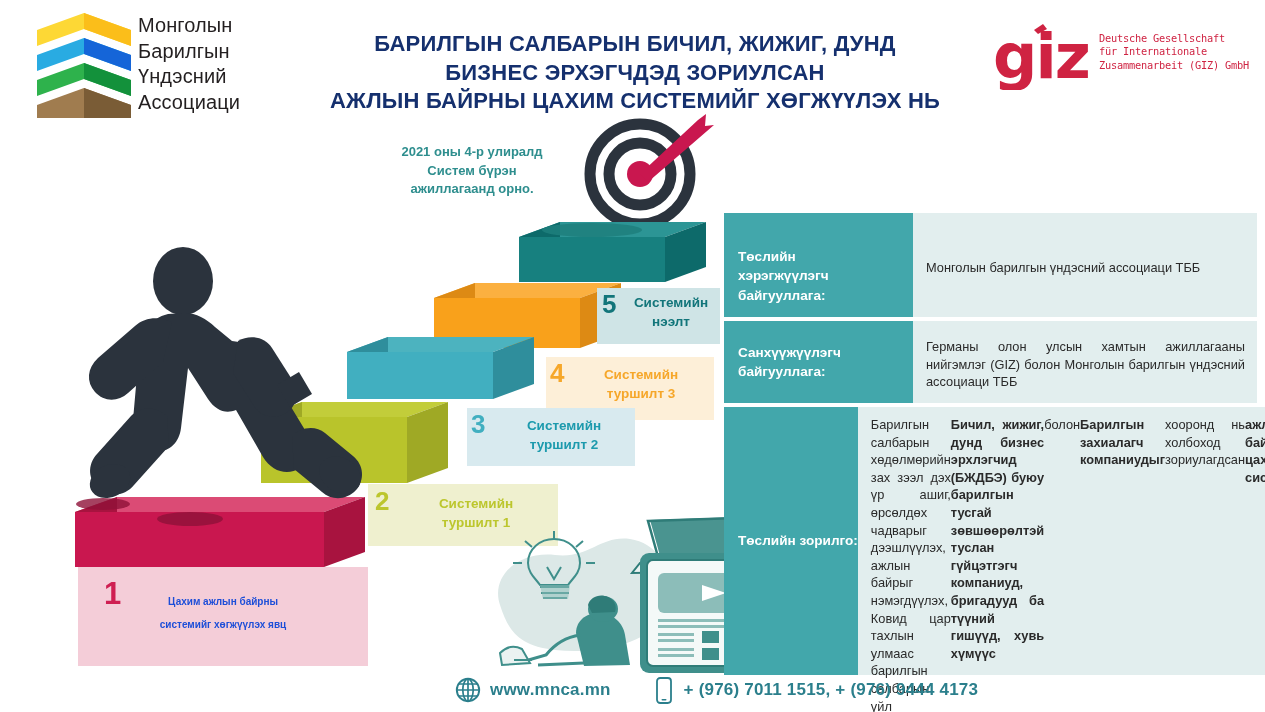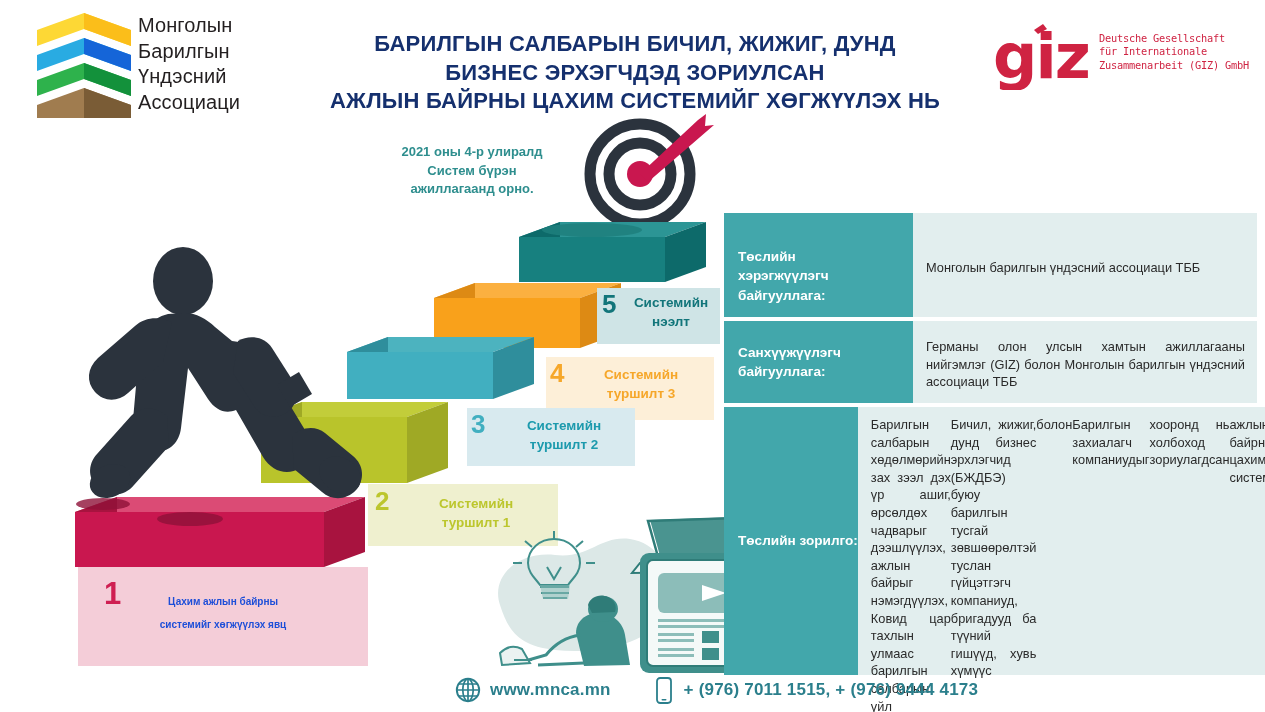--- a/index.html
+++ b/index.html
@@ -76,21 +76,21 @@
   .tl .inner span{display:block;white-space:nowrap;}
   .tr{flex:1;background:#e2eeee;color:#2a2a2a;font-size:12.8px;line-height:17.6px;
       padding:16px 12px 11px 13px;box-sizing:border-box;text-align:justify;
       display:flex;align-items:center;}
   #row1 .tl{height:104px;align-items:flex-end;}
   #row1 .tr{height:104px;}
   #row2 .tl{height:82px;}
   #row2 .tr{height:82px;}
   #row3 .tl{height:268px;}
   #row3 .tr{height:268px;align-items:flex-start;padding-top:9px;}
-  .tr b{font-weight:normal;}
+  .tr b{font-weight:bold;}
 
   
   .illus{position:absolute;left:480px;top:505px;width:300px;height:170px;}
 
   
   .footer{position:absolute;left:455px;top:672px;width:640px;height:36px;
           display:flex;align-items:center;color:#2b7f8c;font-weight:bold;}
   .footer .web{font-size:17px;margin-left:9px;letter-spacing:.2px;}
   .footer .phone{font-size:17px;margin-left:12px;letter-spacing:.2px;}
   .globe{width:26px;height:26px;}

